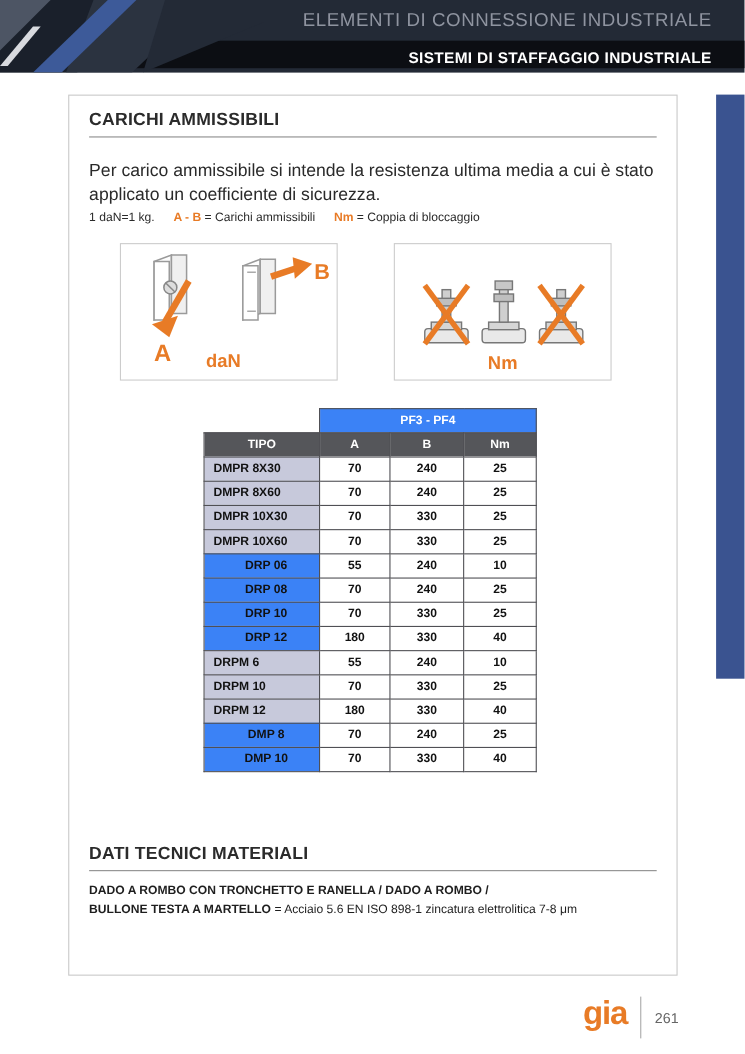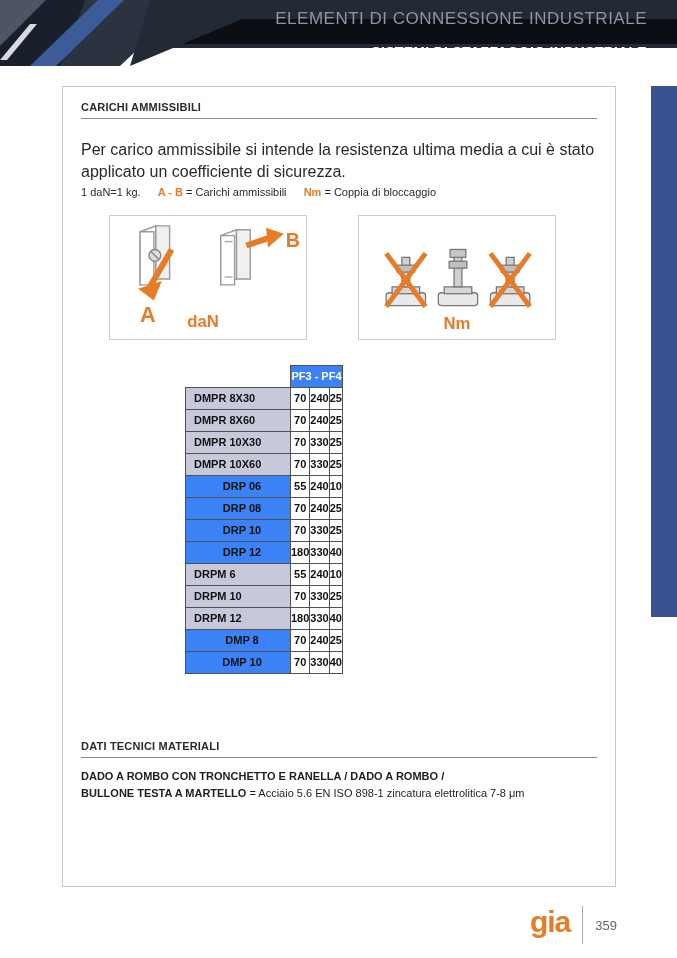--- a/index.html
+++ b/index.html
@@ -1,38 +1,38 @@
 <!DOCTYPE html>
 <html><head>
 <meta charset="utf-8">
 <style>
   * { margin:0; padding:0; box-sizing:border-box; }
   html,body { width:677px; height:958px; background:#ffffff;
     font-family:"Liberation Sans", sans-serif; position:relative; overflow:hidden; }
 
   
-  .top-header { position:absolute; left:0; top:0; width:677px; height:48px;
+  .top-header { position:absolute; left:0; top:0; width:677px; height:66px;
     background:#232a36; }
   .header-strip { position:absolute; left:0; bottom:4px; width:677px; height:25px;
     background:#0c0e13; }
   .geo-svg { position:absolute; left:0; top:0; height:66px; width:240px; }
   .header-title { position:absolute; right:30px; top:9px; font-size:17px;
     color:#8f94a0; letter-spacing:0.5px; font-weight:400; }
   .header-subtitle { position:absolute; right:30px; top:44px; font-size:14px;
     color:#ffffff; font-weight:700; letter-spacing:0.3px; }
 
   
   .right-bar { position:absolute; right:0; top:86px; width:26px; height:531px;
     background:#3a5390; }
 
   
   .content-box { position:absolute; left:62px; top:86px; width:554px; height:801px;
     border:1px solid #c9c9c9; background:#ffffff; padding:0 18px; }
 
-  .sec-heading { font-size:11px; font-weight:700; color:#2b2b2b; margin-top:14px;
+  .sec-heading { font-size:16px; font-weight:700; color:#2b2b2b; margin-top:14px;
     letter-spacing:0.2px; }
   .sec-rule { border:none; border-top:1px solid #8c8c8c; margin:5px 0 10px 0; }
 
   .body-text { font-size:16px; color:#2a2a2a; line-height:1.4;margin-top:20px; }
   .legend-line { font-size:11px; color:#2a2a2a; margin-top:2px; }
   .legend-line .gap { display:inline-block; width:14px; }
   .orange { color:#e87b26; font-weight:700; }
 
   
   .figures { display:flex; gap:51px; margin:17px 0 0 28px; }
@@ -166,20 +166,26 @@
       </svg>
     </div>
   </div>
 
   <table class="data-table">
     <thead>
       <tr>
         <th class="corner-cell col-tipo"></th>
         <th class="span-header" colspan="3">PF3 - PF4</th>
       </tr>
+      <tr class="col-row">
+        <th class="col-tipo">TIPO</th>
+        <th class="col-a">A</th>
+        <th class="col-b">B</th>
+        <th class="col-nm">Nm</th>
+      </tr>
     </thead>
     <tbody>
     <tr class="tipo-light">
       <td class="tipo-cell">DMPR 8X30</td>
       <td class="num-cell">70</td>
       <td class="num-cell">240</td>
       <td class="num-cell">25</td>
     </tr>
 
     <tr class="tipo-light">
@@ -277,14 +283,14 @@
       <b>DADO A ROMBO CON TRONCHETTO E RANELLA / DADO A ROMBO /</b><br>
       <b>BULLONE TESTA A MARTELLO</b>
       <span>= Acciaio 5.6 EN ISO 898-1  zincatura elettrolitica 7-8 μm</span>
     </p>
   </div>
 </main>
 
 <footer class="footer">
   <div class="logo">gia</div>
   <div class="footer-divider"></div>
-  <div class="page-num">359</div>
+  <div class="page-num">261</div>
 </footer>
 
 </body></html>

